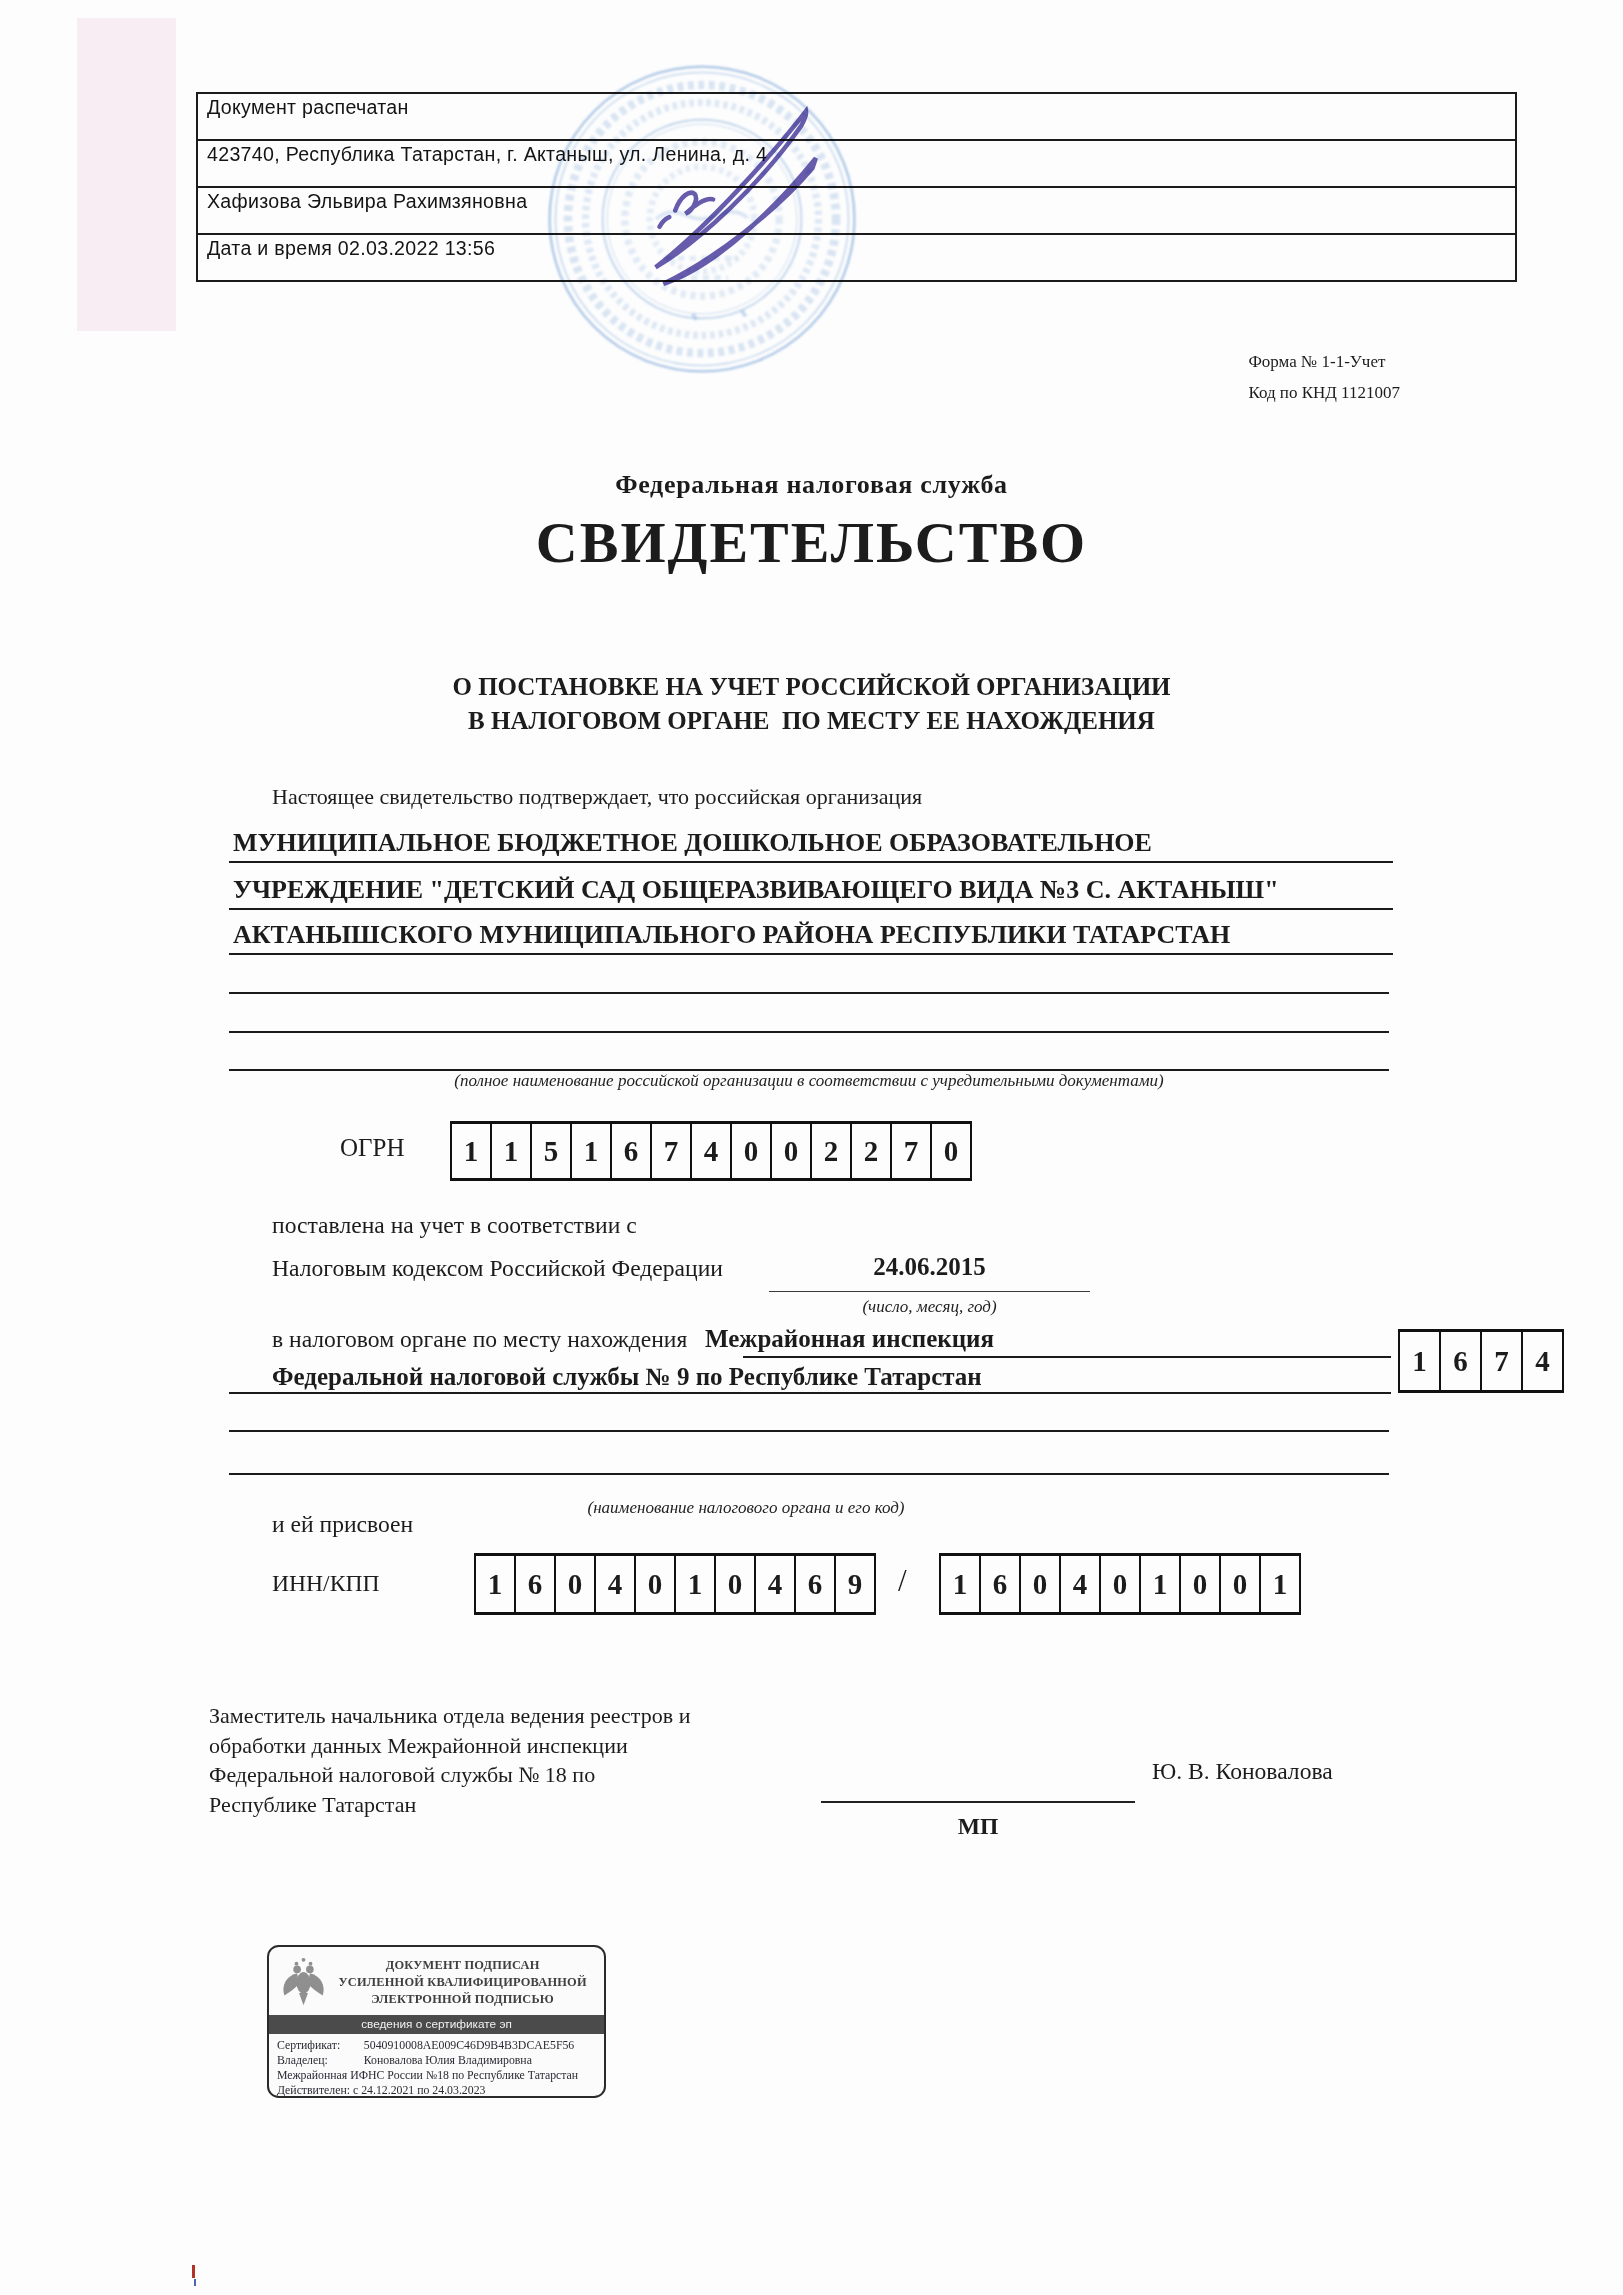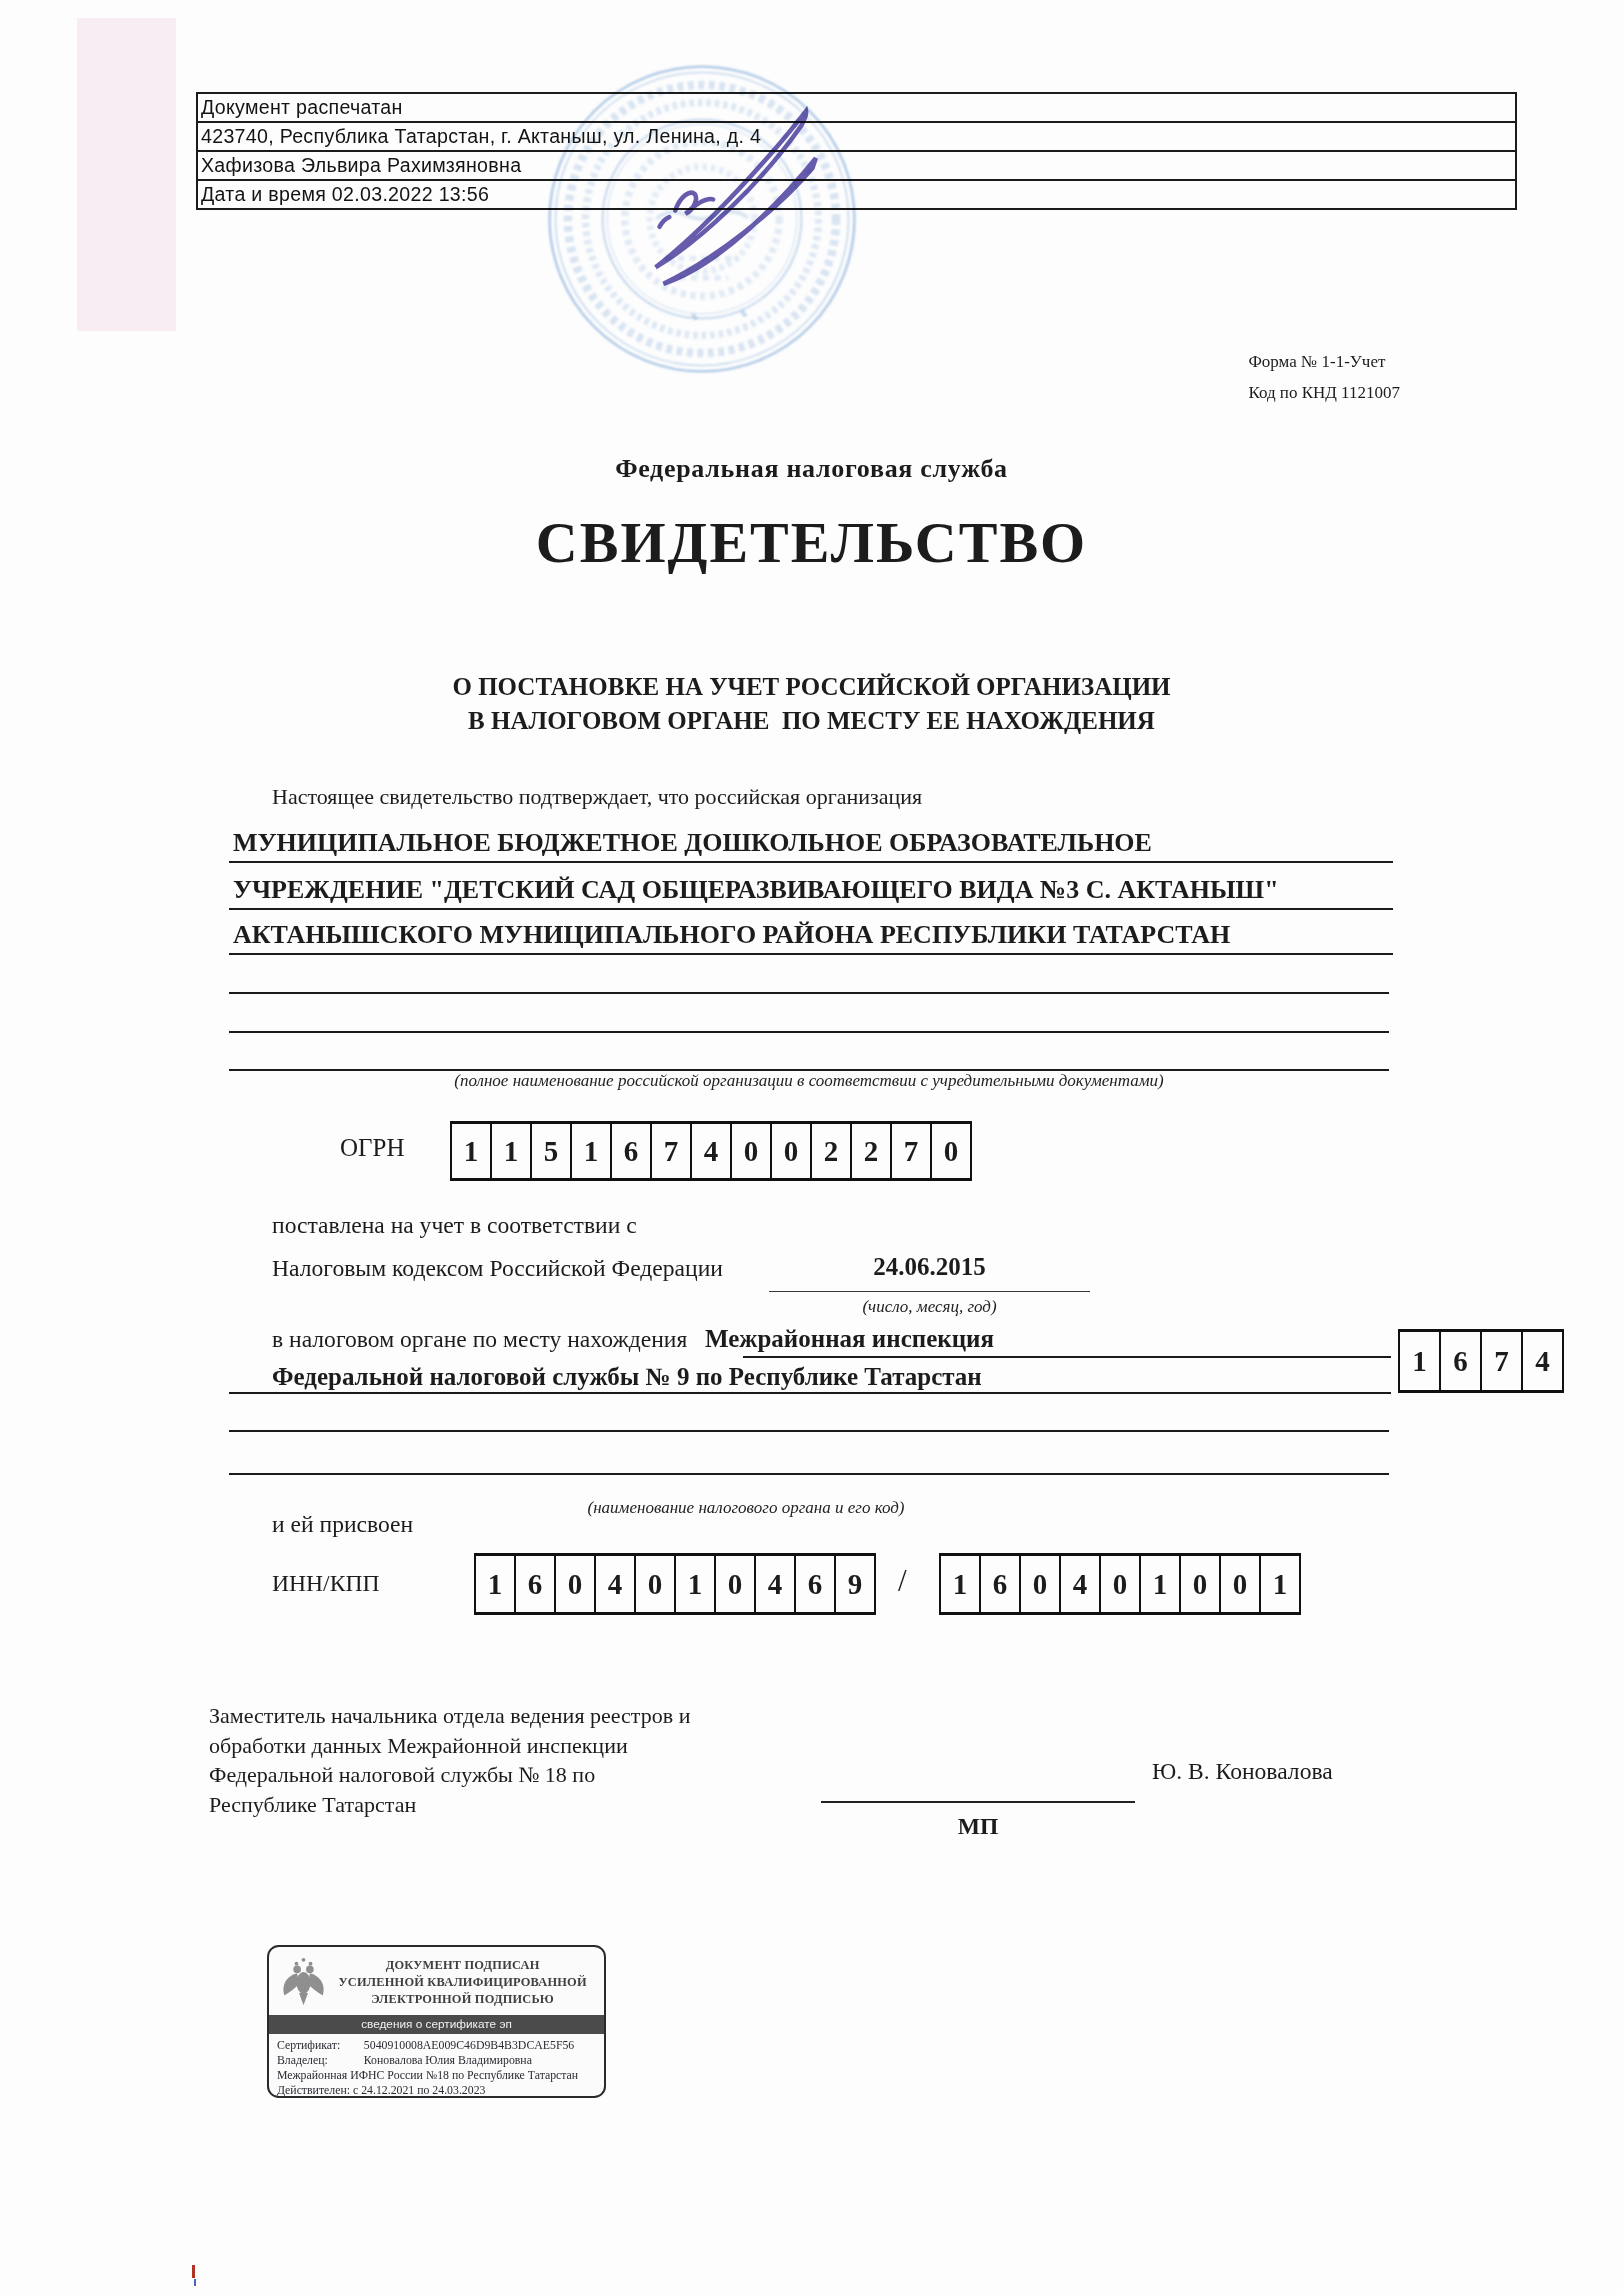--- a/index.html
+++ b/index.html
@@ -10,29 +10,29 @@
     font-family:"Liberation Serif", serif; color:#1c1c1c;
   }
   .abs{position:absolute;}
   
   .pink-strip{left:77px; top:18.3px; width:99px; height:313px;
     background:#f7edf2; filter:blur(0.7px);}
   
   .print-table{left:196px; top:92px; width:1317px;
     border:2px solid #1b1b1b; background:transparent;
     font-family:"Liberation Sans", sans-serif; font-size:19.6px; color:#141414;}
-  .pt-row{height:27px; line-height:27px; padding-left:3px; letter-spacing:0.3px;
+  .pt-row{height:45px; line-height:27px; padding-left:9px; letter-spacing:0.3px;
     white-space:nowrap; overflow:hidden;}
   .pt-row + .pt-row{border-top:2px solid #1b1b1b;}
   
   .seal{left:545px; top:62px; mix-blend-mode:multiply; opacity:.85;}
   .sign{left:543px; top:62px; mix-blend-mode:multiply;}
   
   .form-meta{right:223px; top:346px; text-align:left; font-size:17px; line-height:31px;}
-  .agency{left:0; top:454px; width:1623px; text-align:center;
+  .agency{left:0; top:470px; width:1623px; text-align:center;
     font-size:26px; font-weight:bold; letter-spacing:0.7px;}
   .doc-title{left:0; top:509px; width:1623px; text-align:center;
     font-size:58px; font-weight:bold; letter-spacing:2px;}
   .subtitle{left:0; width:1623px; text-align:center; font-size:25px; font-weight:bold;}
   .intro{left:272px; top:784px; font-size:22px;}
   .org-line{left:229px; width:1160px; border-bottom:2px solid #1b1b1b;
     font-size:26px; font-weight:bold; padding-left:3.9px; white-space:nowrap; overflow:hidden;}
   .blank-line{left:229px; width:1160px; border-bottom:2px solid #1b1b1b;}
   .caption{font-style:italic; font-size:17px; color:#222;}
   .org-caption{left:229px; top:1071px; width:1160px; text-align:center;}

